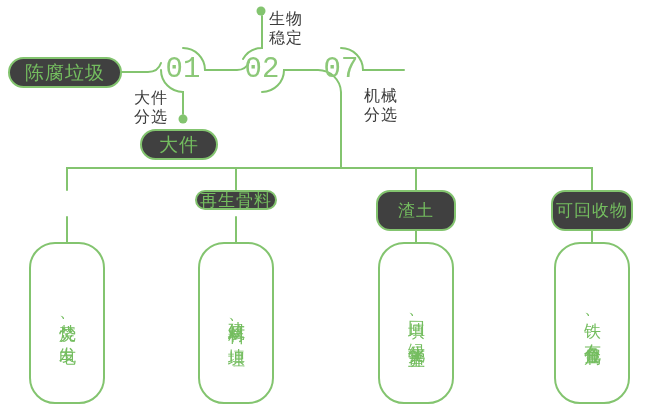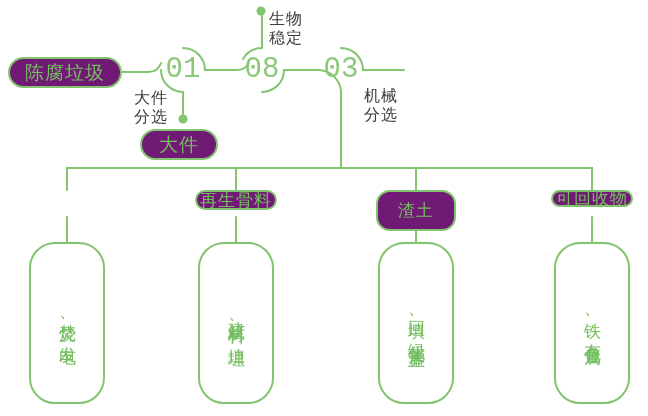--- a/index.html
+++ b/index.html
@@ -3,21 +3,21 @@
 <meta charset="utf-8">
 <style>
   html,body{margin:0;padding:0;background:#ffffff;}
   .stage{
     position:relative;width:648px;height:416px;background:#ffffff;overflow:hidden;
     font-family:"Liberation Sans","DejaVu Sans",sans-serif;
   }
   .stage svg{position:absolute;left:0;top:0;}
   .pill{
     position:absolute;box-sizing:border-box;border:2px solid #83C46F;border-radius:18px;
-    display:flex;align-items:center;justify-content:center;background:#701a75;
+    display:flex;align-items:center;justify-content:center;background:#404040;
     color:#74BD5F;letter-spacing:1px;
   }
   .pill-lg{font-size:19px;}
   .pill-sm{font-size:17px;border-radius:14px;}
   .step-num{
     position:absolute;width:60px;text-align:center;color:#8CC878;
     font-size:29px;line-height:30px;font-family:Liberation Mono, monospace;letter-spacing:0px;
   }
   .step-label{
     position:absolute;color:#3C3C3C;font-size:16px;line-height:19px;
@@ -64,41 +64,41 @@
     </g>
     <circle cx="183" cy="119" r="4.5" fill="#83C46F"></circle>
     <circle cx="261" cy="11" r="4.5" fill="#83C46F"></circle>
   </svg>
 
   <div class="pill pill-lg" style="left:8px;top:57px;width:114px;height:31px;">
     <span>陈腐垃圾</span>
   </div>
 
   <div class="step-num" style="left:153px;top:55px;">01</div>
-  <div class="step-num" style="left:232px;top:55px;">08</div>
-  <div class="step-num" style="left:311px;top:55px;">03</div>
+  <div class="step-num" style="left:232px;top:55px;">02</div>
+  <div class="step-num" style="left:311px;top:55px;">07</div>
 
   <div class="step-label" style="left:134px;top:88px;">大件
 分选</div>
   <div class="step-label" style="left:269px;top:9px;">生物
 稳定</div>
   <div class="step-label" style="left:364px;top:86px;">机械
 分选</div>
 
   <div class="pill pill-lg" style="left:140px;top:129px;width:78px;height:31px;">
     <span>大件</span>
   </div>
 
   <div class="pill pill-sm" style="left:195px;top:190px;width:82px;height:20px;">
     <span>再生骨料</span>
   </div>
   <div class="pill pill-sm" style="left:376px;top:190px;width:80px;height:41px;">
     <span>渣土</span>
   </div>
-  <div class="pill pill-sm" style="left:551px;top:190px;width:82px;height:17px;">
+  <div class="pill pill-sm" style="left:551px;top:190px;width:82px;height:41px;">
     <span>可回收物</span>
   </div>
 
   <div class="result-box" style="left:29px;">
     <span>焚烧、发电</span>
   </div>
   <div class="result-box" style="left:198px;">
     <span>建筑材料、填埋</span>
   </div>
   <div class="result-box" style="left:378px;">

